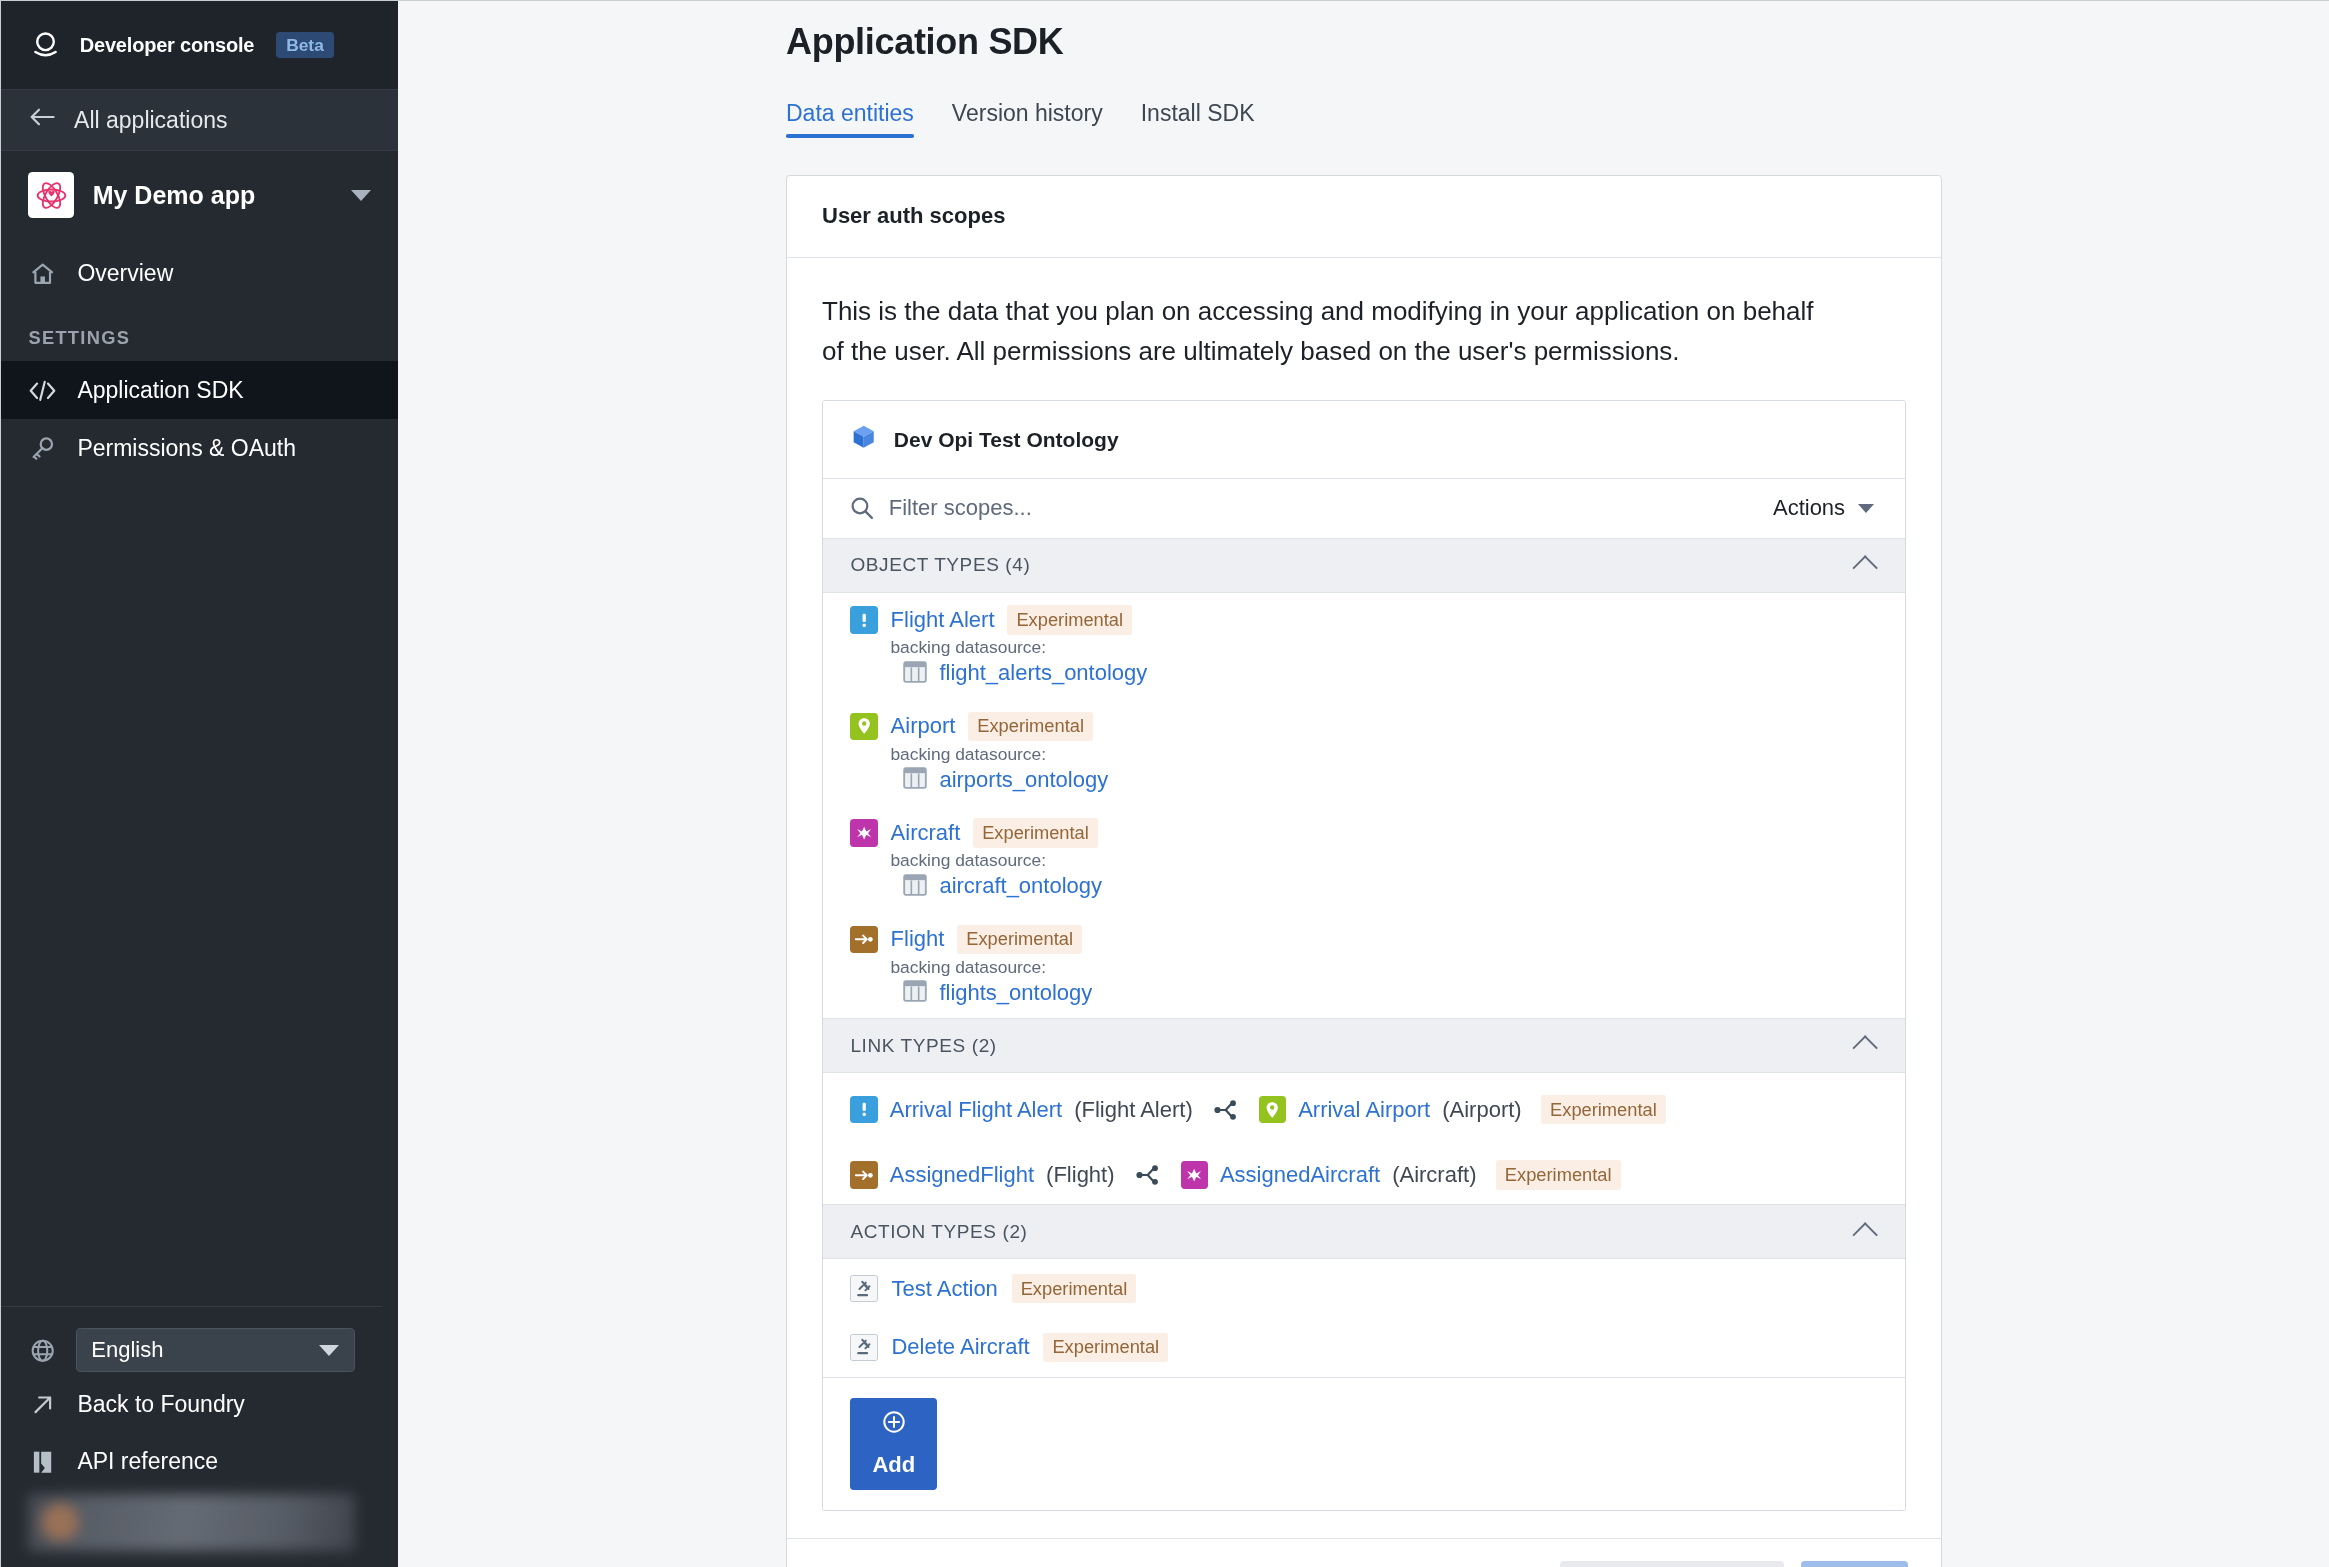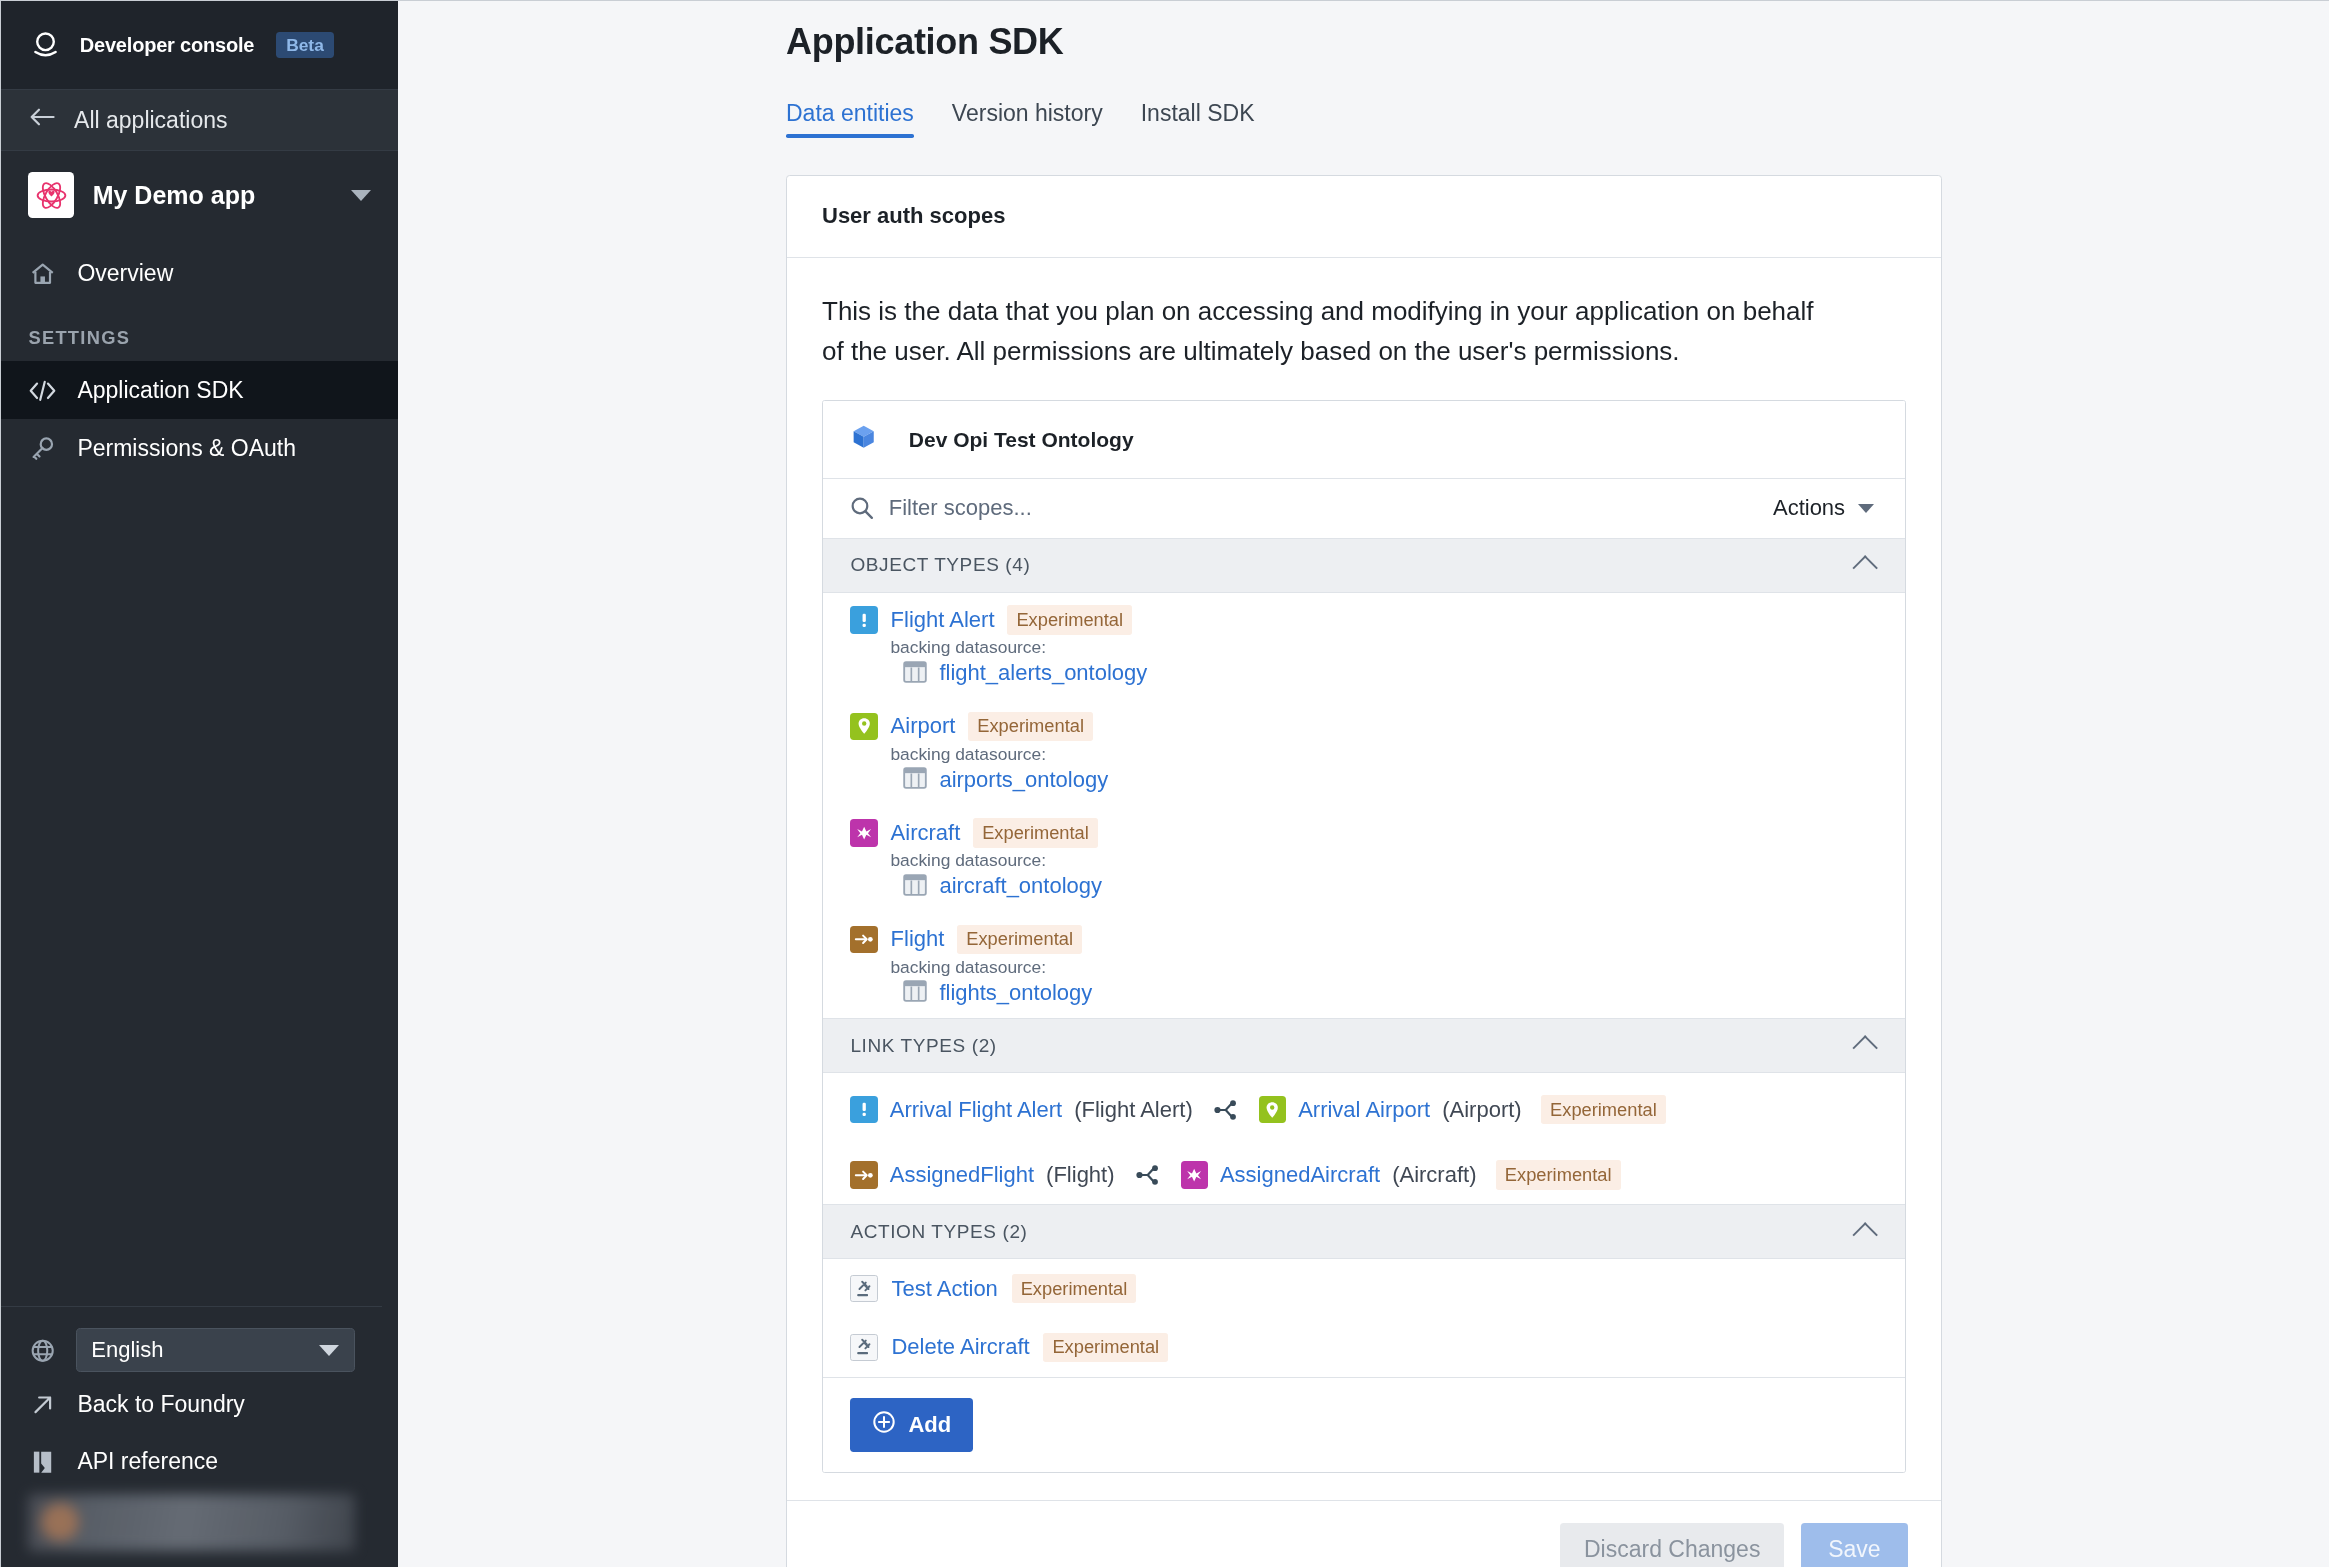--- a/index.html
+++ b/index.html
@@ -225,21 +225,21 @@
 
   
   .ontology {
     border: 0.9px solid #d5dae0;
     border-radius: 2.7px;
     overflow: hidden;
   }
   .ont-header {
     display: flex;
     align-items: center;
-    gap: 31px;
+    gap: 16px;
     padding: 22px 27.4px;
     border-bottom: 0.9px solid #dfe3e8;
     font-size: 21px;
     font-weight: 700;
     color: #1c2127;
     background: #ffffff;
     text-align: right;
   }
   .filter-row {
     display: flex;
@@ -361,20 +361,21 @@
     display: inline-flex;
     align-items: center;
     gap: 12px;
     background: #2d64c4;
     color: #ffffff;
     font-size: 22px;
     font-weight: 700;
     padding: 12px 22px;
     border-radius: 3.7px;
     border: none;
+    flex-direction: column;
   }
 
   .card-footer {
     border-top: 0.9px solid #dfe3e8;
     padding: 22px 33px;
     display: flex;
     justify-content: flex-end;
     gap: 16.4px;
   }
   .btn-discard {

